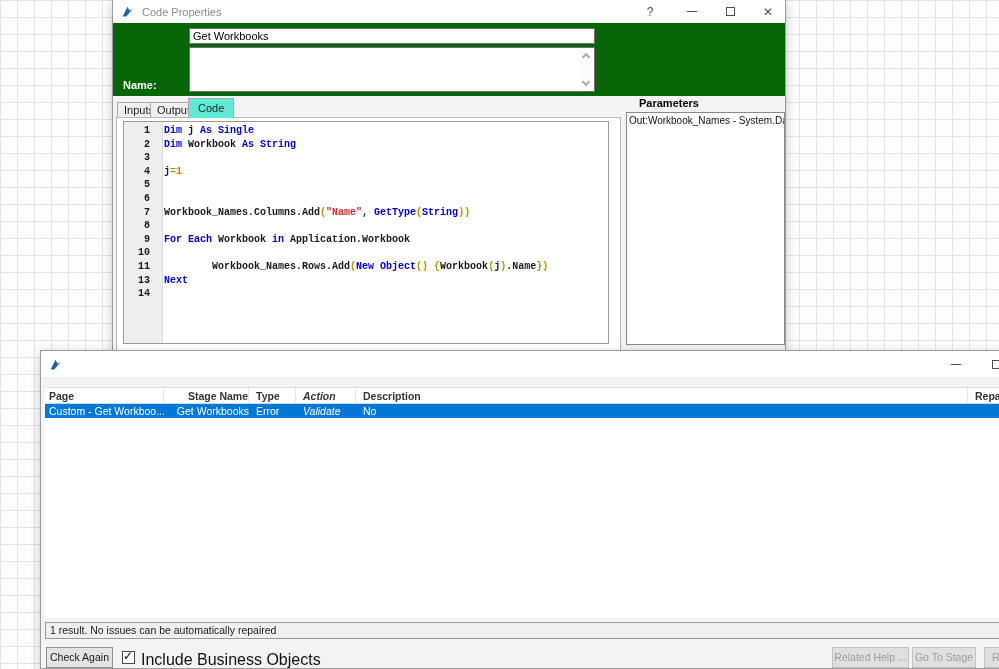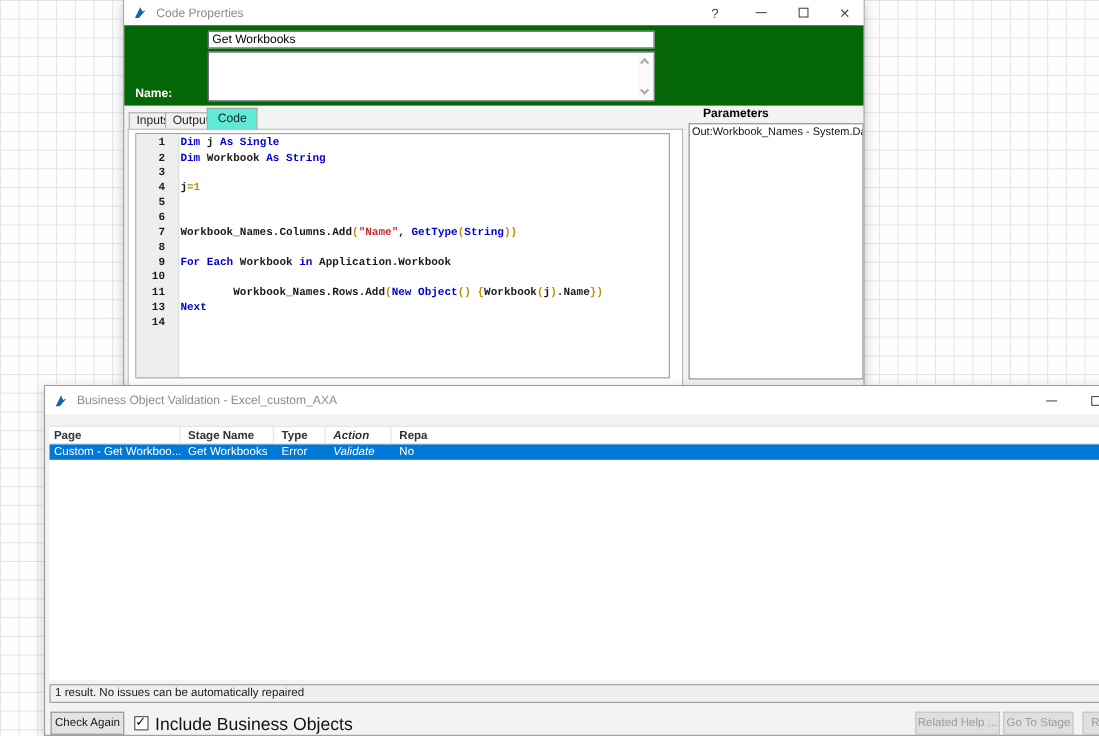--- a/index.html
+++ b/index.html
@@ -58,21 +58,21 @@
   .params-label { position: absolute; left: 526px; top: 97px; font-size: 11px; font-weight: bold; color: #000; }
   .params-box { position: absolute; left: 513px; top: 112px; width: 159px; height: 233px; background: #fff; border: 1px solid #898989; overflow: hidden; }
   .param-item { font-size: 10px; padding: 2px 0 0 2px; white-space: nowrap; color: #111; }
 
   
   .grid-table { position: absolute; left: 4px; top: 36px; width: 966px; }
   .hdr-row { display: flex; height: 17px; background: #fff; border-top: 1px solid #e0e0e0; border-bottom: 1px solid #d9d9d9; }
   .hdr-cell { font-size: 10.5px; font-weight: bold; color: #333; padding: 2px 0 0 7px; border-right: 1px solid #e4e4e4; overflow: hidden; white-space: nowrap; }
   .hdr-cell:first-child { padding-left: 4px; }
   .hdr-cell:last-child { border-right: none; }
-  .c0 { width: 119px; } .c1 { width: 85px; } .c2 { width: 47px; } .c3 { width: 60px; font-style: italic; } .c4 { width: 612px; } .c5 { flex: 1; }
+  .c0 { width: 119px; } .c1 { width: 85px; text-align: right; } .c2 { width: 47px; } .c3 { width: 60px; font-style: italic; } .c4 { width: 612px; } .c5 { flex: 1; }
   .table-body { background: #fff; height: 214px; }
   .data-row { display: flex; height: 14px; font-size: 10.5px; }
   .data-row.selected { background: #0078D7; color: #fff; }
   .data-cell { padding: 1px 0 0 7px; overflow: hidden; white-space: nowrap; }
   .data-cell:first-child { padding-left: 4px; }
 
   .status-box { position: absolute; left: 4px; top: 271px; width: 965px; height: 17px; background: #efefef; border: 1px solid #9a9a9a; font-size: 10.5px; color: #1a1a1a; padding: 1px 0 0 4px; }
 
   .btn { position: absolute; top: 296px; height: 21px; background: #e3e3e3; border: 1px solid #909090; font-family: "Liberation Sans", sans-serif; font-size: 10.5px; color: #1a1a1a; text-align: center; padding-top: 3px; }
   .btn.disabled { background: #dfdfdf; border-color: #c3c3c3; color: #9d9d9d; }
@@ -153,35 +153,35 @@
   <div class="params-box" id="params-box">
       <div class="param-item">Out:Workbook_Names - System.Data</div>
     </div>
 </div>
 
 <div class="window" id="win2">
   <div class="titlebar">
     <svg class="logo" viewBox="0 0 16 16">
       <path d="M2 14 L8 2 L10.4 6.8 L14 5.2 L6.5 14 Z" fill="#1565A7"></path>
     </svg>
-    <span class="title-text">Business Object Validation - Excel_custom_AXA</span>
     <div class="tb-btn" style="left:898px">
         <span class="glyph-min"></span>
       </div>
     <div class="tb-btn" style="left:938px">
         <span class="glyph-max"></span>
       </div>
   </div>
 
   <div class="grid-table">
     <div class="hdr-row" id="hdr-row">
         <div class="hdr-cell c0">Page</div>
         <div class="hdr-cell c1">Stage Name</div>
         <div class="hdr-cell c2">Type</div>
         <div class="hdr-cell c3">Action</div>
+        <div class="hdr-cell c4">Description</div>
         <div class="hdr-cell c5">Repa</div>
       </div>
     <div class="table-body" id="table-body">
         <div class="data-row selected">
           <div class="data-cell c0">Custom - Get Workboo...</div>
           <div class="data-cell c1">Get Workbooks</div>
           <div class="data-cell c2">Error</div>
           <div class="data-cell c3">Validate</div>
           <div class="data-cell c5">No</div>
         </div>

